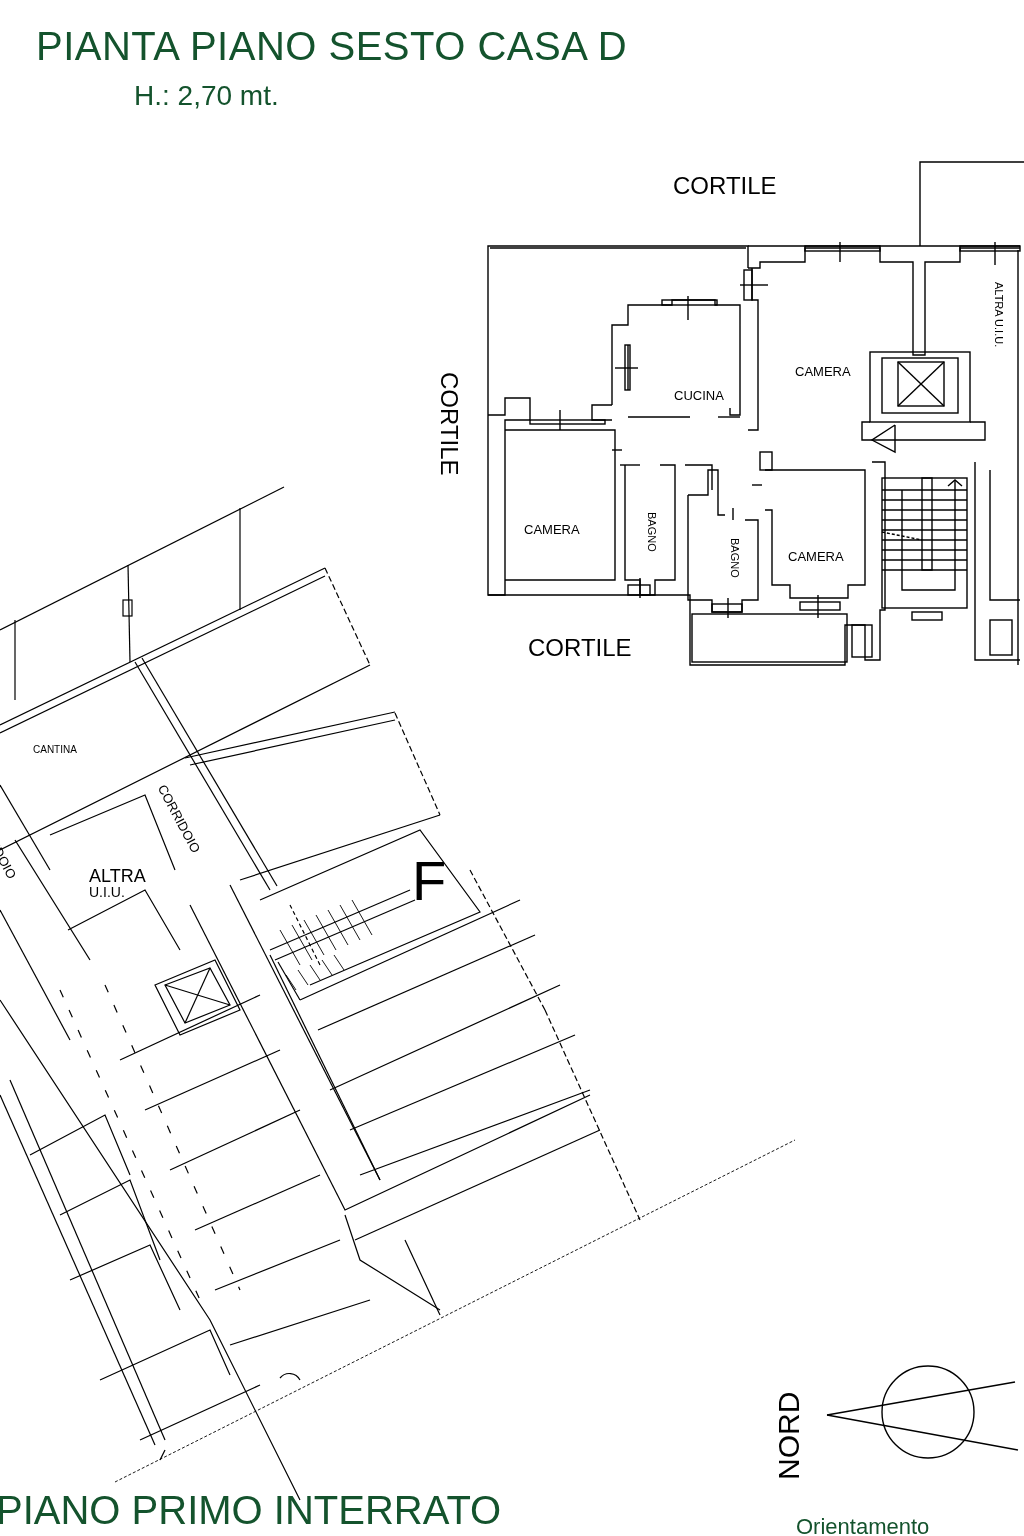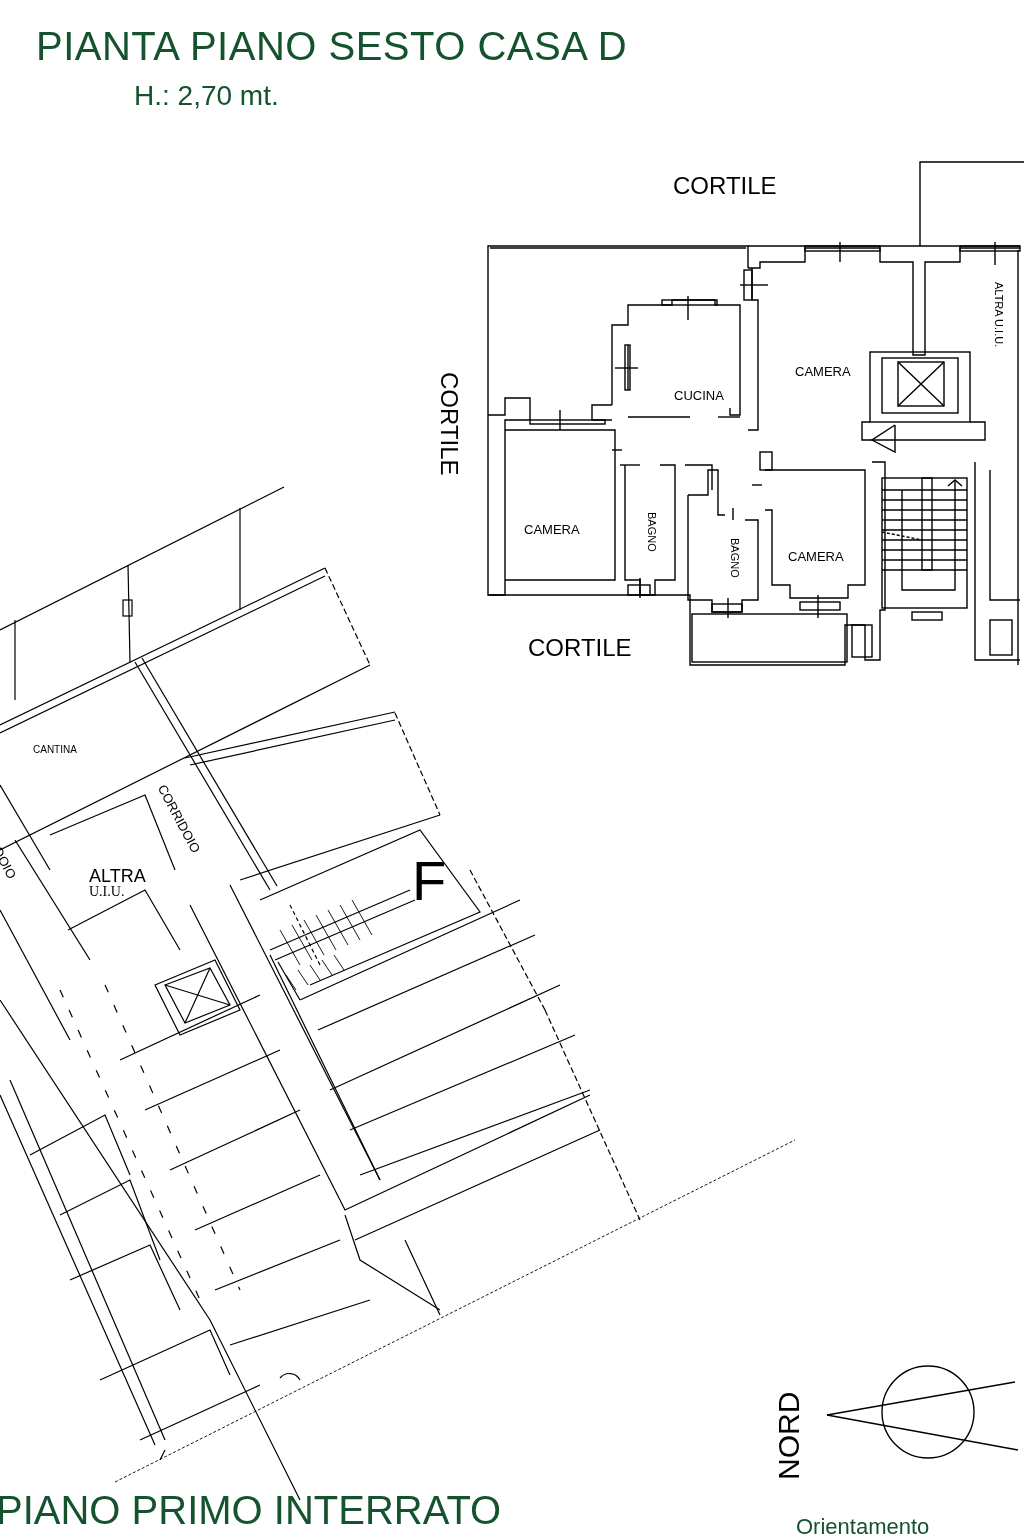--- a/index.html
+++ b/index.html
@@ -232,19 +232,19 @@
 <div class="lbl small" style="left:524px; top:522px;">CAMERA</div>
 <div class="lbl small vert" style="left:658px; top:512px; font-size:11px;">BAGNO</div>
 <div class="lbl small vert" style="left:741px; top:538px; font-size:11px;">BAGNO</div>
 <div class="lbl small" style="left:788px; top:549px;">CAMERA</div>
 <div class="lbl small vert" style="left:1005px; top:282px; font-size:11px;">ALTRA U.I.U.</div>
 
 <div class="lbl" style="left:33px; top:744px; font-size:10px;">CANTINA</div>
 <div class="lbl" style="left:168px; top:782px; font-size:13px; transform-origin:left top; transform:rotate(62deg);">CORRIDOIO</div>
 <div class="lbl" style="left:-16px; top:808px; font-size:13px; transform-origin:left top; transform:rotate(62deg);">CORRIDOIO</div>
 <div class="lbl" style="left:89px; top:866px; font-size:18px;">ALTRA</div>
-<div class="lbl" style="left:89px; top:884px; font-size:14px;font-family:Liberation Serif, serif;">U.I.U.</div>
+<div class="lbl" style="left:89px; top:884px; font-size:14px;">U.I.U.</div>
 <div class="lbl" id="F-label">F</div>
 
 <div class="title" id="basement-title">PIANO PRIMO INTERRATO</div>
 
 <div class="lbl vert-ccw" style="left:772px; top:1480px; font-size:30px;">NORD</div>
 <div class="title" id="orient-label">Orientamento</div>
 
 </body></html>

